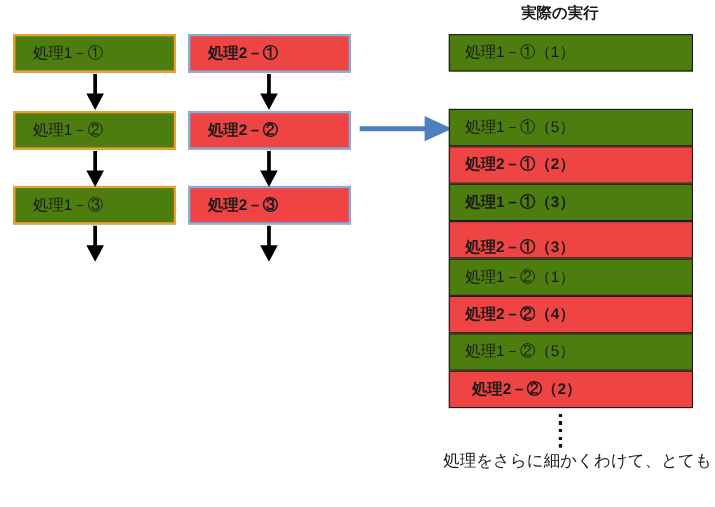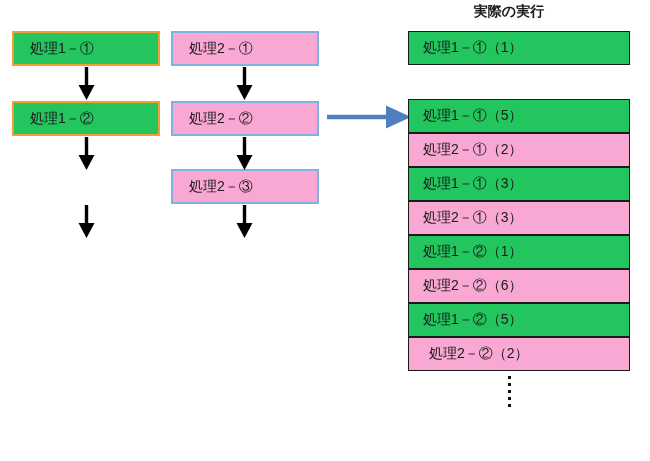--- a/index.html
+++ b/index.html
@@ -5,22 +5,22 @@
   html,body { margin:0; padding:0; background:#ffffff; }
   .canvas {
     position:relative; width:650px; height:461px; background:#ffffff;
     font-family:"Liberation Sans", sans-serif; color:#1a1a1a; overflow:hidden;
   }
   .flow-box {
     position:absolute; width:148px; height:35px; box-sizing:border-box;
     border:2px solid; display:flex; align-items:center; padding-left:16px;
     font-size:14px;
   }
-  .orange { border-color:#F0A136; background:#22c55e; }
-  .blue   { border-color:#7FB2DE; background:#f9a8d4; }
+  .orange { border-color:#F0A136; background:#4d7c0f; }
+  .blue   { border-color:#7FB2DE; background:#ef4444;font-weight:bold; }
   .exec-row {
     position:absolute; left:408px; width:222px; height:34px; box-sizing:border-box;
     border:1.5px solid; display:flex; align-items:center; padding-left:14px;
     font-size:14px;
   }
   .darrow { position:absolute; width:17px; height:33px; }
   .panel-title {
     position:absolute; left:408px; top:3px; width:202px; text-align:center;
     font-size:14px; font-weight:bold;
   }
@@ -36,20 +36,23 @@
 </head>
 <body>
 
 <div class="canvas">
 
   <div class="flow-box orange" style="left:12px; top:31px;">
     <span>処理1－①</span>
   </div>
   <div class="flow-box orange" style="left:12px; top:101px;">
     <span>処理1－②</span>
+  </div>
+  <div class="flow-box orange" style="left:12px; top:169px;">
+    <span>処理1－③</span>
   </div>
 
   <div class="flow-box blue" style="left:171px; top:31px;">
     <span>処理2－①</span>
   </div>
   <div class="flow-box blue" style="left:171px; top:101px;">
     <span>処理2－②</span>
   </div>
   <div class="flow-box blue" style="left:171px; top:169px;">
     <span>処理2－③</span>
@@ -90,37 +93,38 @@
 
   <div class="exec-row orange" style="top:31px;">
     <span>処理1－①（1）</span>
   </div>
   <div class="exec-row orange" style="top:99px;">
     <span>処理1－①（5）</span>
   </div>
   <div class="exec-row blue" style="top:133px;">
     <span>処理2－①（2）</span>
   </div>
-  <div class="exec-row orange" style="top:167px;">
+  <div class="exec-row orange" style="top:167px;font-weight:bold;">
     <span>処理1－①（3）</span>
   </div>
-  <div class="exec-row blue" style="top:201px;">
+  <div class="exec-row blue" style="top:201px;align-items:flex-end;">
     <span>処理2－①（3）</span>
   </div>
   <div class="exec-row orange" style="top:235px;">
     <span>処理1－②（1）</span>
   </div>
   <div class="exec-row blue" style="top:269px;">
-    <span>処理2－②（6）</span>
+    <span>処理2－②（4）</span>
   </div>
   <div class="exec-row orange" style="top:303px;">
     <span>処理1－②（5）</span>
   </div>
   <div class="exec-row blue" style="top:337px;padding-left:20px;">
     <span>処理2－②（2）</span>
   </div>
 
   <div class="dots"></div>
 
   <div class="caption">
+    <div>処理をさらに細かくわけて、とても</div>
   </div>
 
 </div>
 
 </body></html>

